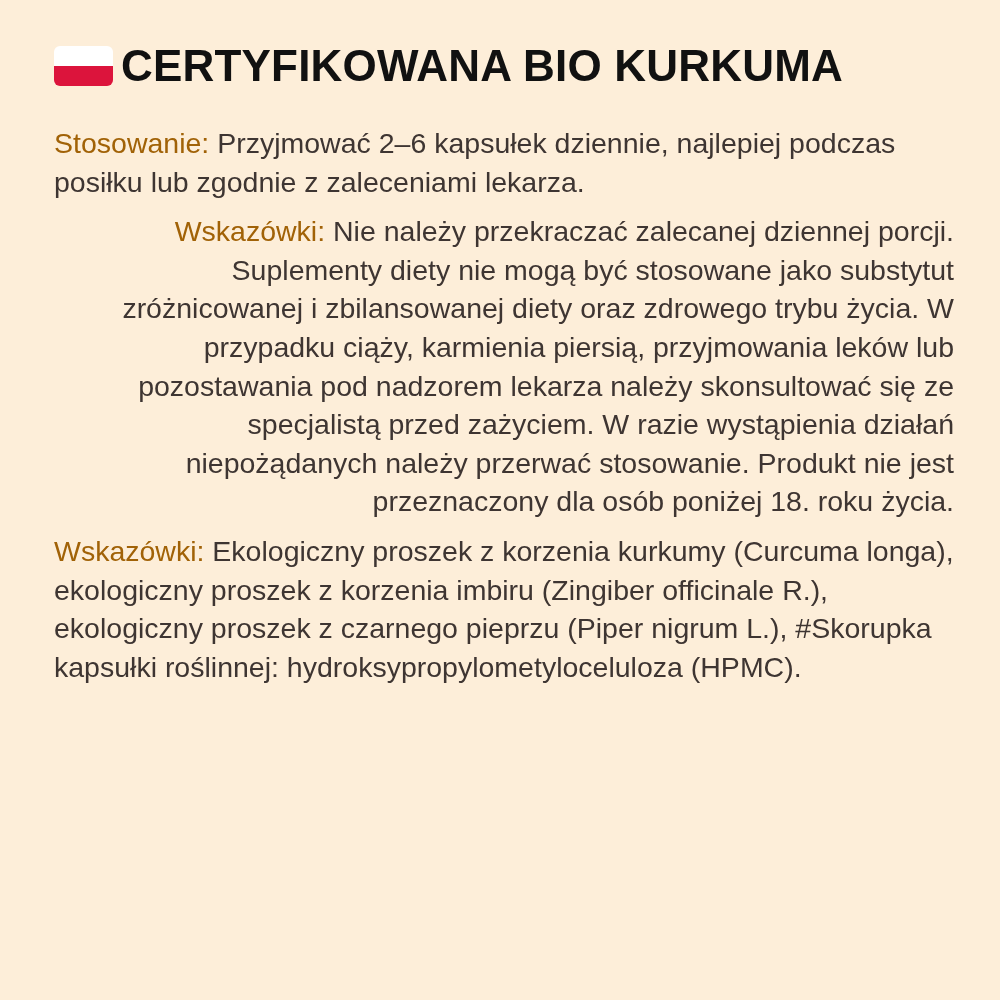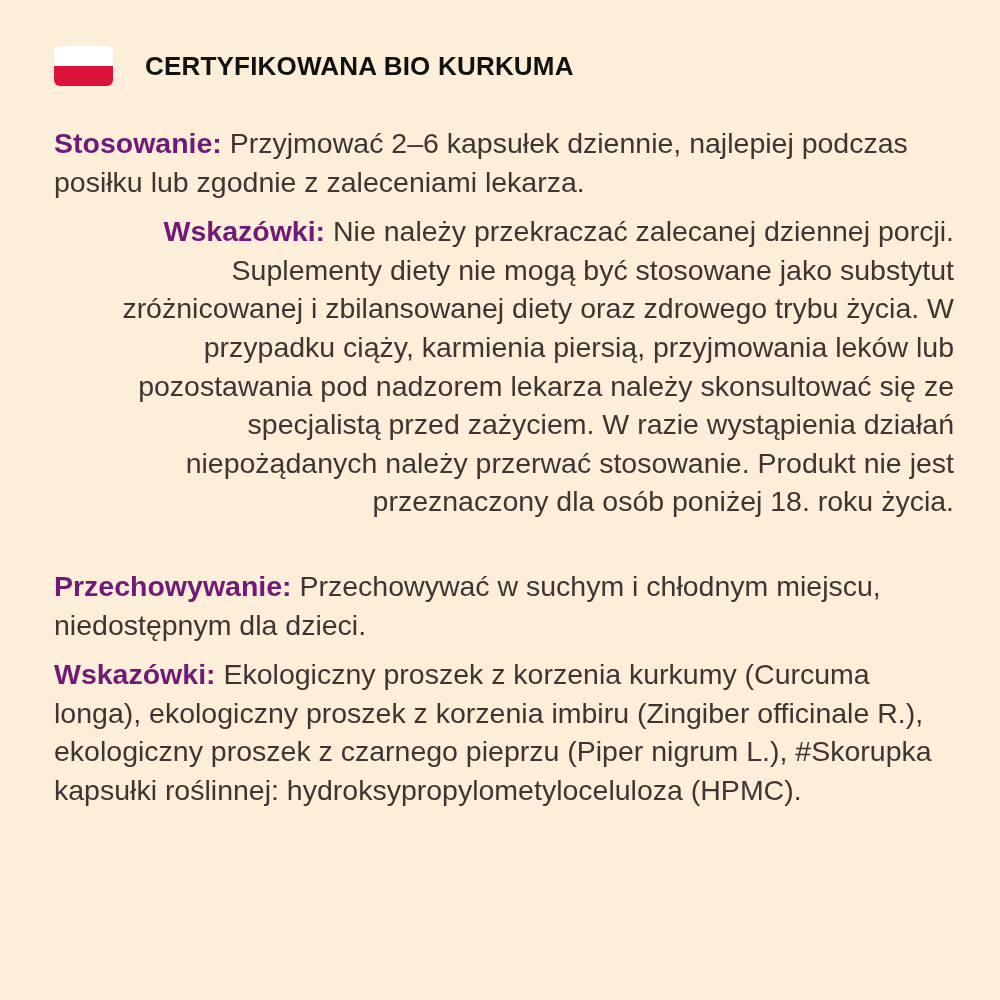--- a/index.html
+++ b/index.html
@@ -27,41 +27,41 @@
       height: 40px;
       border-radius: 6px;
       overflow: hidden;
       display: flex;
       flex-direction: column;
       flex-shrink: 0;
     }
     .flag .white { flex: 1; background: #ffffff; }
     .flag .red { flex: 1; background: #dc143c; }
     .title {
-      margin-left: 32px;
-      font-size: 26px;
+      margin-left: 8px;
+      font-size: 44px;
       font-weight: 700;
       color: #111111;
       letter-spacing: 0.2px;
       line-height: 44px;
     }
     .content {
       position: absolute;
       left: 54px;
       top: 124px;
       width: 900px;
     }
     .section {
       font-size: 28.5px;
       line-height: 38.6px;
       margin: 0;
     }
     .section .label {
-      font-weight: 700;
-      color: #701a75;
+      font-weight: 400;
+      color: #a16207;
     }
     .section .text {
       font-weight: 400;
       margin-top: 16px;
     }
     .s1 { margin-bottom: 0; }
     .s2 { margin-top: 11px; text-align: right; }
     .s3 { margin-top: 46px; }
     .s4 { margin-top: 11px; }
   </style>
@@ -76,19 +76,16 @@
   <div class="title">CERTYFIKOWANA BIO KURKUMA</div>
 </div>
 
 <div class="content">
   <p class="section s1">
     <span class="label">Stosowanie:</span><span class="text"> Przyjmować 2–6 kapsułek dziennie, najlepiej podczas posiłku lub zgodnie z zaleceniami lekarza.</span>
   </p>
   <p class="section s2">
     <span class="label">Wskazówki:</span><span class="text"> Nie należy przekraczać zalecanej dziennej porcji. Suplementy diety nie mogą być stosowane jako substytut zróżnicowanej i zbilansowanej diety oraz zdrowego trybu życia. W przypadku ciąży, karmienia piersią, przyjmowania leków lub pozostawania pod nadzorem lekarza należy skonsultować się ze specjalistą przed zażyciem. W razie wystąpienia działań niepożądanych należy przerwać stosowanie. Produkt nie jest przeznaczony dla osób poniżej 18. roku życia.</span>
   </p>
-  <p class="section s3">
-    <span class="label">Przechowywanie:</span><span class="text"> Przechowywać w suchym i chłodnym miejscu, niedostępnym dla dzieci.</span>
-  </p>
   <p class="section s4">
     <span class="label">Wskazówki:</span><span class="text"> Ekologiczny proszek z korzenia kurkumy (Curcuma longa), ekologiczny proszek z korzenia imbiru (Zingiber officinale R.), ekologiczny proszek z czarnego pieprzu (Piper nigrum L.), #Skorupka kapsułki roślinnej: hydroksypropy­lometyloceluloza (HPMC).</span>
   </p>
 </div>
 
 </body></html>

